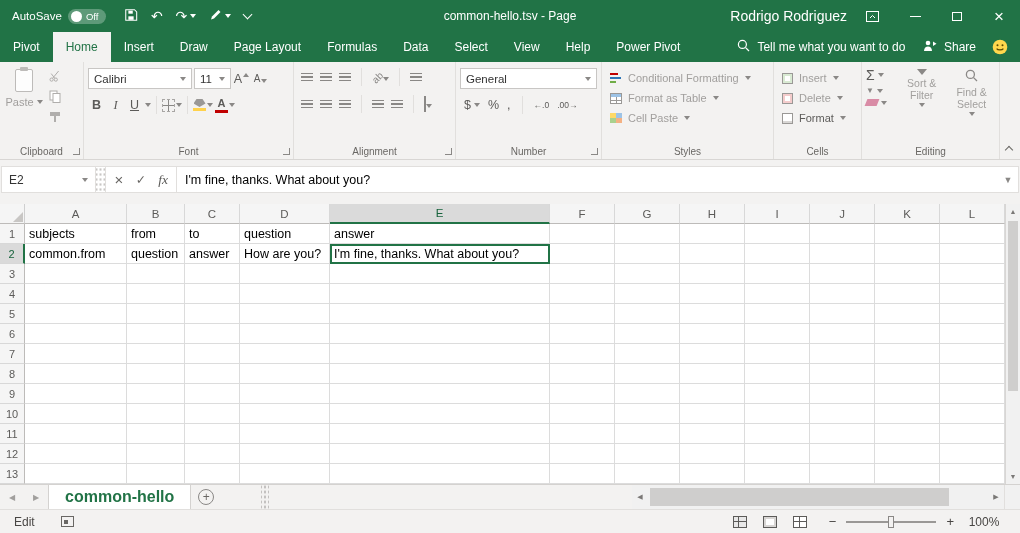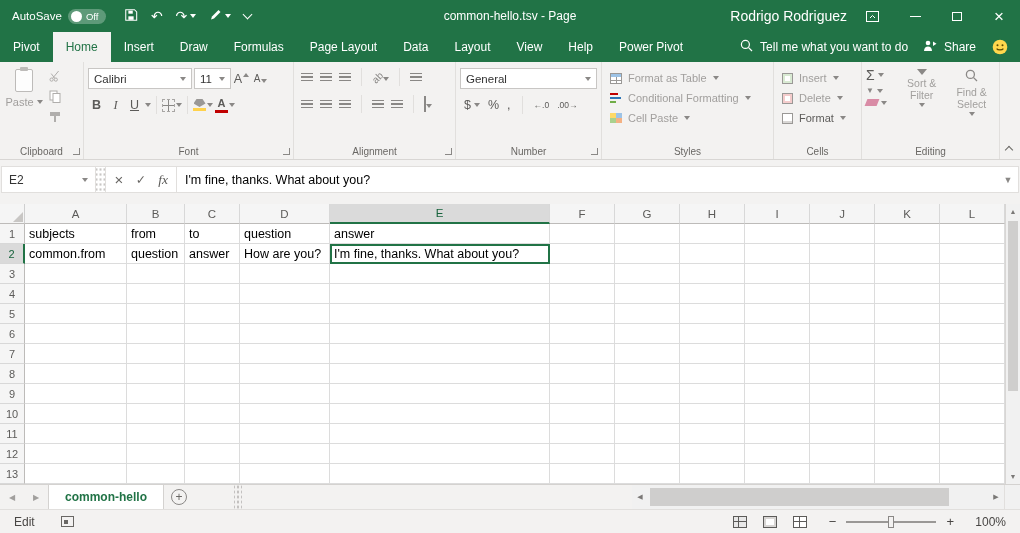--- a/index.html
+++ b/index.html
@@ -130,21 +130,21 @@
   .cell{flex:0 0 auto;border-right:1px solid #dcdcdc;border-bottom:1px solid #dcdcdc;font-size:12.5px;display:flex;align-items:center;padding-left:4px;white-space:nowrap;overflow:hidden;color:#000}
   .cell.selcell{outline:2px solid #217346;outline-offset:-2px;background:#fff;overflow:visible;z-index:3}
   .vscroll{width:15px;flex:0 0 auto;background:#f1f1f1;border-left:1px solid #d8d6d4;display:flex;flex-direction:column}
   .varrow{height:15px;display:flex;align-items:center;justify-content:center;font-size:7px;color:#7a7876;flex:0 0 auto}
   .vtrack{flex:1;position:relative}
   .vthumb{position:absolute;left:2px;right:2px;top:2px;height:68%;background:#cfcecd}
 
   
   .sheetbar{height:25px;flex:0 0 auto;display:flex;align-items:stretch;background:#f3f2f1;border-top:1px solid #d4d2d0}
   .snav{width:24px;display:flex;align-items:center;justify-content:center;color:#a19f9d;font-size:8px}
-  .sheettab{display:flex;align-items:center;padding:12px 16px;background:#fff;border-right:1px solid #d4d2d0;border-left:1px solid #d4d2d0;border-bottom:2px solid #217346;color:#217346;font-weight:bold;font-size:12px}
+  .sheettab{display:flex;align-items:center;padding:12px 16px;background:#fff;border-right:1px solid #d4d2d0;border-left:1px solid #d4d2d0;border-bottom:2px solid #217346;color:#217346;font-weight:bold;font-size:16px}
   .addsheet{width:30px;display:flex;align-items:center;justify-content:center}
   .addcirc{width:16px;height:16px;border-radius:50%;border:1px solid #8a8886;color:#696764;display:flex;align-items:center;justify-content:center;font-size:12px;line-height:1}
   .sdots{width:8px;margin-left:40px;background:radial-gradient(circle,#b8b6b4 1px,transparent 1.3px) center/4px 5px}
   .hscroll{margin-left:auto;width:372px;display:flex;align-items:stretch;background:#f1f1f1}
   .harrow{width:16px;display:flex;align-items:center;justify-content:center;color:#7a7876;font-size:7px}
   .htrack{flex:1;position:relative}
   .hthumb{position:absolute;top:3px;bottom:3px;left:2px;width:88%;background:#cfcecd}
   .scorner{width:16px;background:#f1f1f1;border-left:1px solid #e1dfdd}
 
   
@@ -153,21 +153,21 @@
   .macroicon{margin-left:26px;width:13px;height:11px;border:1px solid #696764;position:relative}
   .macroicon:after{content:"";position:absolute;left:2px;bottom:2px;width:4px;height:4px;background:#696764}
   .views{margin-left:auto;display:flex;align-items:center;gap:16px;margin-right:22px}
   .vicon{width:14px;height:12px;border:1px solid #5c5b59;background:#fff}
   .v-normal{background:linear-gradient(#5c5b59,#5c5b59) 4px 0/1px 100% no-repeat,linear-gradient(#5c5b59,#5c5b59) 0 4px/100% 1px no-repeat,#e8e8e8}
   .v-layout{background:linear-gradient(#fff,#fff) center/8px 6px no-repeat,#d8d6d4}
   .v-break{background:linear-gradient(#5c5b59,#5c5b59) center/100% 1px no-repeat,linear-gradient(#5c5b59,#5c5b59) center/1px 100% no-repeat,#fff}
   .zglyph{font-size:13px;color:#484644}
   .ztrack{width:90px;height:2px;background:#9a9896;position:relative;margin:0 10px}
   .zthumb{position:absolute;left:50%;top:-5px;width:6px;height:12px;background:#f3f2f1;border:1px solid #8a8886;transform:translateX(-50%)}
-  .zlevel{width:44px;text-align:right;margin:0 14px 0 8px}
+  .zlevel{width:44px;text-align:center;margin:0 14px 0 8px}
 </style>
 </head>
 <body>
 
 <div class="app">
 
   <div class="titlebar">
     <div class="tb-left">
       <div class="autosave">
         <span>AutoSave</span>
@@ -218,24 +218,24 @@
         </span>
     </div>
   </div>
 
   <div class="tabrow">
     <div id="tabs">
         <div class="tab">Pivot</div>
         <div class="tab active">Home</div>
         <div class="tab">Insert</div>
         <div class="tab">Draw</div>
+        <div class="tab">Page Layout</div>
         <div class="tab">Formulas</div>
-        <div class="tab">Page Layout</div>
         <div class="tab">Data</div>
-        <div class="tab">Layout</div>
+        <div class="tab">Select</div>
         <div class="tab">View</div>
         <div class="tab">Help</div>
         <div class="tab">Power Pivot</div>
       </div>
     <div class="tellme">
       <span>
         <svg width="13" height="13" viewBox="0 0 13 13">
             <circle cx="5.4" cy="5.4" r="4" fill="none" stroke="#fff" stroke-width="1.2"></circle>
             <line x1="8.6" y1="8.6" x2="12" y2="12" stroke="#fff" stroke-width="1.2"></line>
           </svg>
@@ -381,27 +381,27 @@
         <span class="vsep"></span>
         <span class="decbtn">←.0</span>
         <span class="decbtn">.00→</span>
       </div>
       <div class="glabel">Number</div>
       <span class="launcher"></span>
     </div>
 
     <div class="group g-styles">
       <div class="stylerow">
+        <span class="i-cf"></span>
+        <span>Conditional Formatting</span>
+        <span class="caret g"></span>
+      </div>
+      <div class="stylerow">
         <span class="i-ft"></span>
         <span>Format as Table</span>
-        <span class="caret g"></span>
-      </div>
-      <div class="stylerow">
-        <span class="i-cf"></span>
-        <span>Conditional Formatting</span>
         <span class="caret g"></span>
       </div>
       <div class="stylerow">
         <span class="i-cs"></span>
         <span>Cell Paste</span>
         <span class="caret g"></span>
       </div>
       <div class="glabel">Styles</div>
     </div>
 

